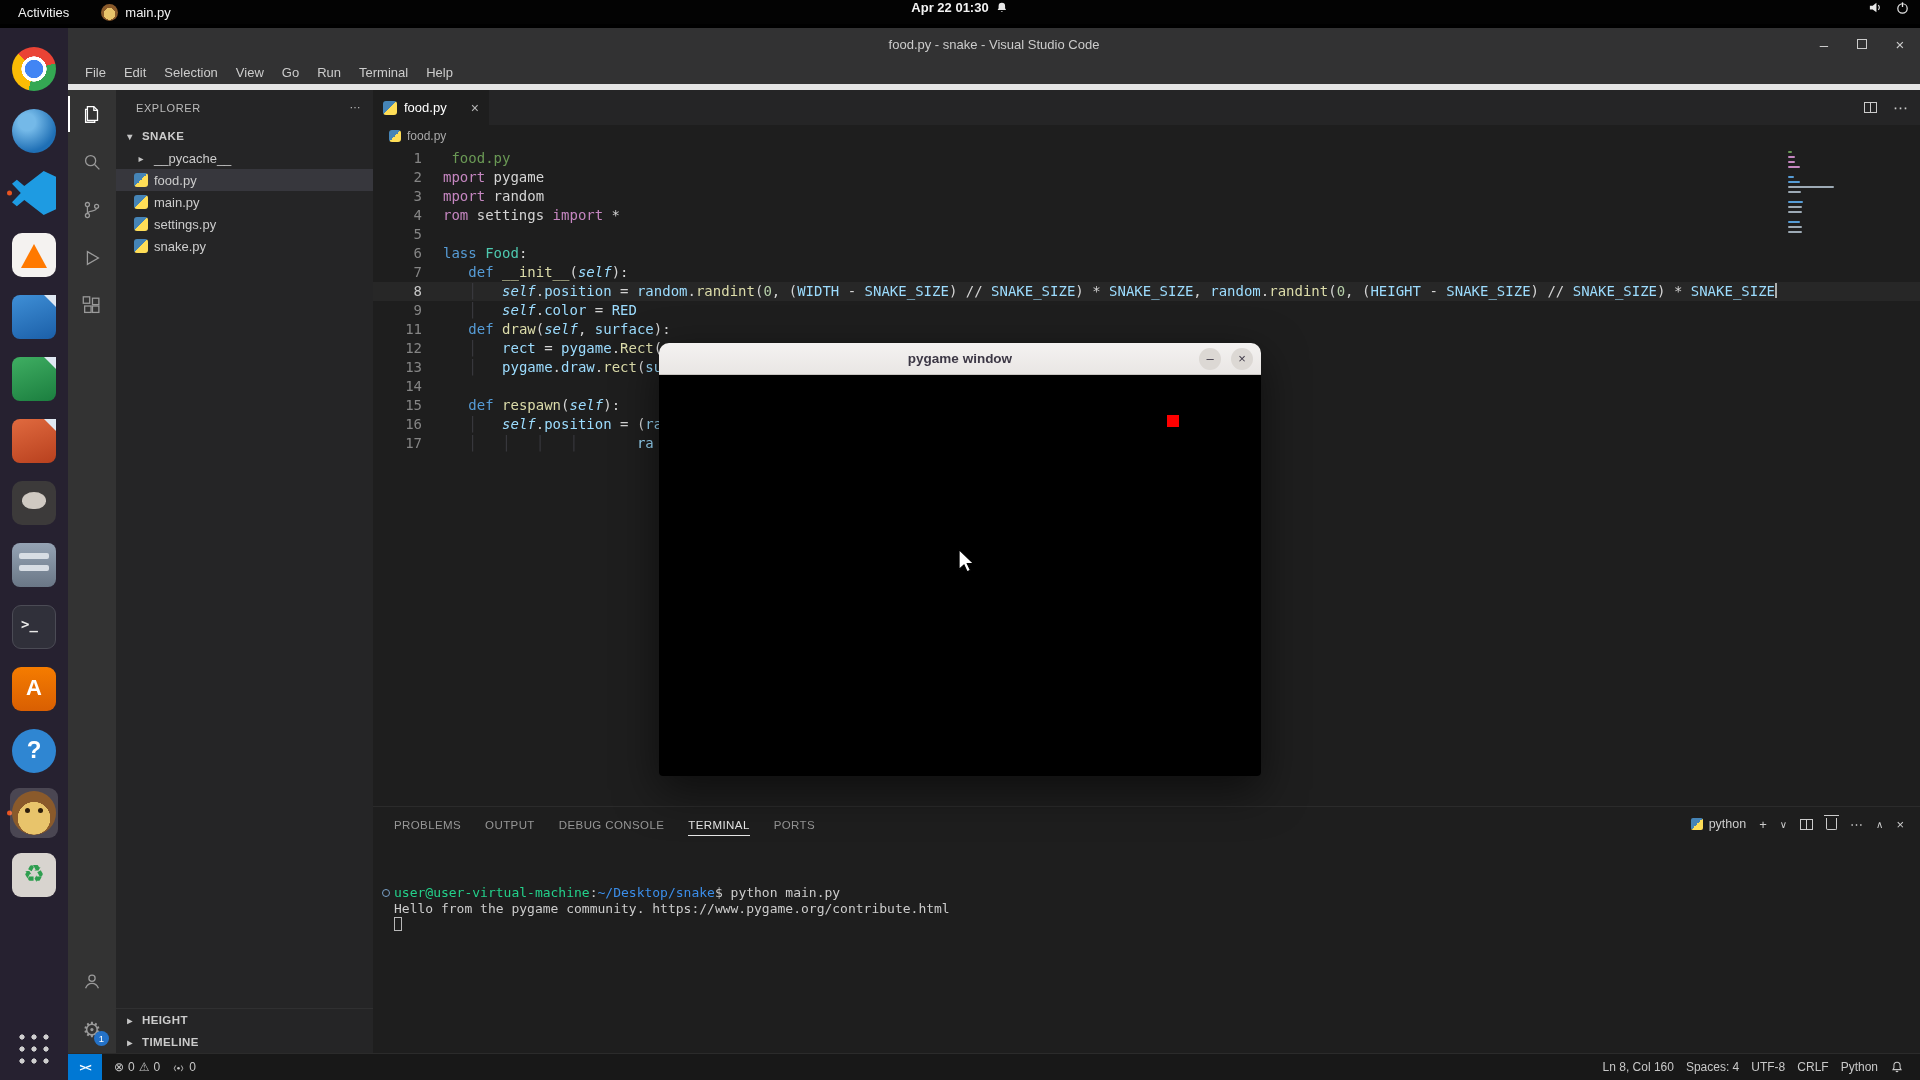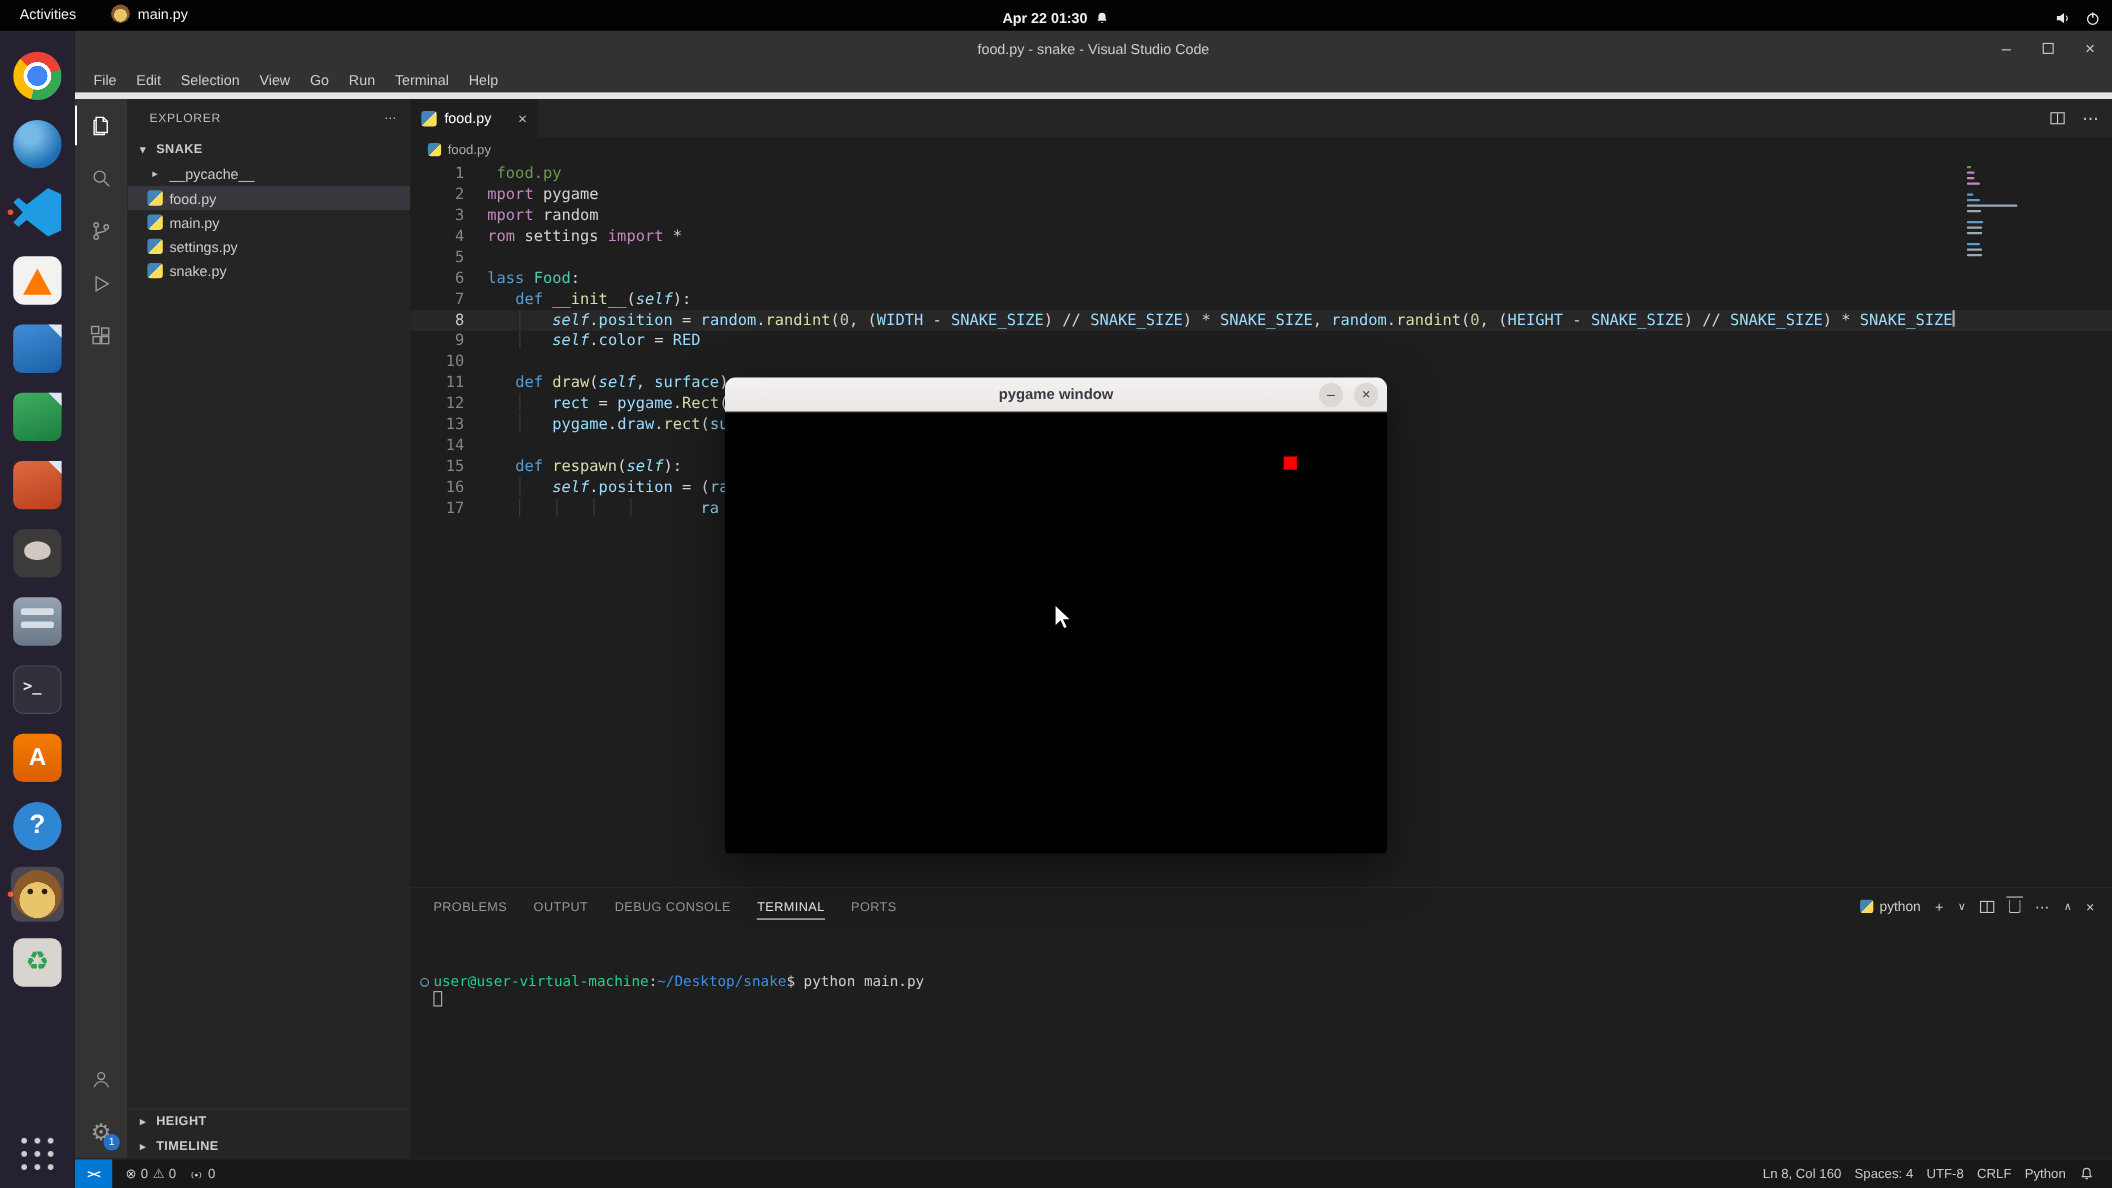--- a/index.html
+++ b/index.html
@@ -1,19 +1,19 @@
 <!DOCTYPE html>
 <html><head>
 <meta charset="utf-8">
 <style>
   * { margin:0; padding:0; box-sizing:border-box; }
   html,body { width:1920px; height:1080px; overflow:hidden; background:#000; font-family:"Liberation Sans", sans-serif; }
 
   
-  .topbar { position:absolute; left:0; top:0; width:1920px; height:24px; background:#030303; color:#f2f2f2; display:flex; align-items:flex-end; font-size:13px; z-index:200; }
+  .topbar { position:absolute; left:0; top:0; width:1920px; height:24px; background:#030303; color:#f2f2f2; display:flex; align-items:flex-start; font-size:13px; z-index:200; }
   .tb-activities { padding:0 18px; height:100%; display:flex; align-items:center; }
   .tb-app { display:flex; align-items:center; gap:7px; padding:0 14px; height:100%; }
   .tb-app-ico { width:17px; height:17px; border-radius:50%; background:radial-gradient(circle at 50% 58%, #e8c46b 0 44%, #8a5a2b 45% 100%); position:relative; }
   .tb-center { position:absolute; left:50%; transform:translateX(-50%); display:flex; align-items:center; gap:7px; font-weight:600; }
   .tb-right { position:absolute; right:10px; display:flex; align-items:center; gap:12px; }
   .tb-right svg, .tb-center svg { display:block; }
 
   
   .dock { position:absolute; left:0; top:28px; width:68px; height:1052px; background:#262130; z-index:150; display:flex; flex-direction:column; align-items:center; padding-top:10px; }
   .dock-item { width:56px; height:62px; display:flex; align-items:center; justify-content:center; position:relative; flex:0 0 auto; }
@@ -357,21 +357,20 @@
         <div class="code-lines">
             <div class="code-line"><span class="ln">1</span><span class="lt"><span class="tk-cmt"> food.py</span></span></div>
             <div class="code-line"><span class="ln">2</span><span class="lt"><span class="tk-kw">mport</span><span class="tk-txt"> pygame</span></span></div>
             <div class="code-line"><span class="ln">3</span><span class="lt"><span class="tk-kw">mport</span><span class="tk-txt"> random</span></span></div>
             <div class="code-line"><span class="ln">4</span><span class="lt"><span class="tk-kw">rom</span><span class="tk-txt"> settings </span><span class="tk-kw">import</span><span class="tk-txt"> *</span></span></div>
             <div class="code-line"><span class="ln">5</span><span class="lt"></span></div>
             <div class="code-line"><span class="ln">6</span><span class="lt"><span class="tk-kw2">lass</span><span class="tk-txt"> </span><span class="tk-cls">Food</span><span class="tk-txt">:</span></span></div>
             <div class="code-line"><span class="ln">7</span><span class="lt"><span class="tk-txt">   </span><span class="tk-kw2">def</span><span class="tk-txt"> </span><span class="tk-fn">__init__</span><span class="tk-txt">(</span><span class="tk-slf">self</span><span class="tk-txt">):</span></span></div>
             <div class="code-line cl-active"><span class="ln">8</span><span class="lt"><span class="tk-txt">   </span><span class="tk-guide">│</span><span class="tk-txt">   </span><span class="tk-slf">self</span><span class="tk-txt">.</span><span class="tk-var">position</span><span class="tk-txt"> = </span><span class="tk-var">random</span><span class="tk-txt">.</span><span class="tk-fn">randint</span><span class="tk-txt">(</span><span class="tk-num">0</span><span class="tk-txt">, (</span><span class="tk-var">WIDTH</span><span class="tk-txt"> - </span><span class="tk-var">SNAKE_SIZE</span><span class="tk-txt">) // </span><span class="tk-var">SNAKE_SIZE</span><span class="tk-txt">) * </span><span class="tk-var">SNAKE_SIZE</span><span class="tk-txt">, </span><span class="tk-var">random</span><span class="tk-txt">.</span><span class="tk-fn">randint</span><span class="tk-txt">(</span><span class="tk-num">0</span><span class="tk-txt">, (</span><span class="tk-var">HEIGHT</span><span class="tk-txt"> - </span><span class="tk-var">SNAKE_SIZE</span><span class="tk-txt">) // </span><span class="tk-var">SNAKE_SIZE</span><span class="tk-txt">) * </span><span class="tk-var">SNAKE_SIZE</span><span class="caret"></span></span></div>
             <div class="code-line"><span class="ln">9</span><span class="lt"><span class="tk-txt">   </span><span class="tk-guide">│</span><span class="tk-txt">   </span><span class="tk-slf">self</span><span class="tk-txt">.</span><span class="tk-var">color</span><span class="tk-txt"> = </span><span class="tk-var">RED</span></span></div>
-            <div class="code-line"><span class="ln">10</span><span class="lt"></span></div>
             <div class="code-line"><span class="ln">11</span><span class="lt"><span class="tk-txt">   </span><span class="tk-kw2">def</span><span class="tk-txt"> </span><span class="tk-fn">draw</span><span class="tk-txt">(</span><span class="tk-slf">self</span><span class="tk-txt">, </span><span class="tk-var">surface</span><span class="tk-txt">):</span></span></div>
             <div class="code-line"><span class="ln">12</span><span class="lt"><span class="tk-txt">   </span><span class="tk-guide">│</span><span class="tk-txt">   </span><span class="tk-var">rect</span><span class="tk-txt"> = </span><span class="tk-var">pygame</span><span class="tk-txt">.</span><span class="tk-fn">Rect</span><span class="tk-txt">(</span></span></div>
             <div class="code-line"><span class="ln">13</span><span class="lt"><span class="tk-txt">   </span><span class="tk-guide">│</span><span class="tk-txt">   </span><span class="tk-var">pygame</span><span class="tk-txt">.</span><span class="tk-var">draw</span><span class="tk-txt">.</span><span class="tk-fn">rect</span><span class="tk-txt">(</span><span class="tk-var">su</span></span></div>
             <div class="code-line"><span class="ln">14</span><span class="lt"></span></div>
             <div class="code-line"><span class="ln">15</span><span class="lt"><span class="tk-txt">   </span><span class="tk-kw2">def</span><span class="tk-txt"> </span><span class="tk-fn">respawn</span><span class="tk-txt">(</span><span class="tk-slf">self</span><span class="tk-txt">):</span></span></div>
             <div class="code-line"><span class="ln">16</span><span class="lt"><span class="tk-txt">   </span><span class="tk-guide">│</span><span class="tk-txt">   </span><span class="tk-slf">self</span><span class="tk-txt">.</span><span class="tk-var">position</span><span class="tk-txt"> = (</span><span class="tk-var">ra</span></span></div>
             <div class="code-line"><span class="ln">17</span><span class="lt"><span class="tk-guide">   │   │   │   │</span><span class="tk-txt">       </span><span class="tk-var">ra</span></span></div>
           </div>
         <div class="minimap">
             <div class="mm-line" style="width: 4px; background: rgb(106, 153, 85);"></div>
@@ -412,20 +411,21 @@
             <span class="trash-ico"></span>
             <span>⋯</span>
             <span style="font-size:10px;">∧</span>
             <span>×</span>
           </div>
         </div>
         <div class="terminal">
           <span class="cmd-dot"></span>
           <div>
               <div class="term-line"><span class="tm-grn">user@user-virtual-machine</span><span class="tm-txt">:</span><span class="tm-blu">~/Desktop/snake</span><span class="tm-txt">$ python main.py</span></div>
+              <div class="term-line"><span class="tm-txt">Hello from the pygame community. https://www.pygame.org/contribute.html</span></div>
               <div class="term-line"><span class="term-cursor"></span></div>
             </div>
         </div>
       </div>
     </div>
   </div>
 
   <div class="statusbar">
     <div class="remote">
         <span>&gt;&lt;</span>

